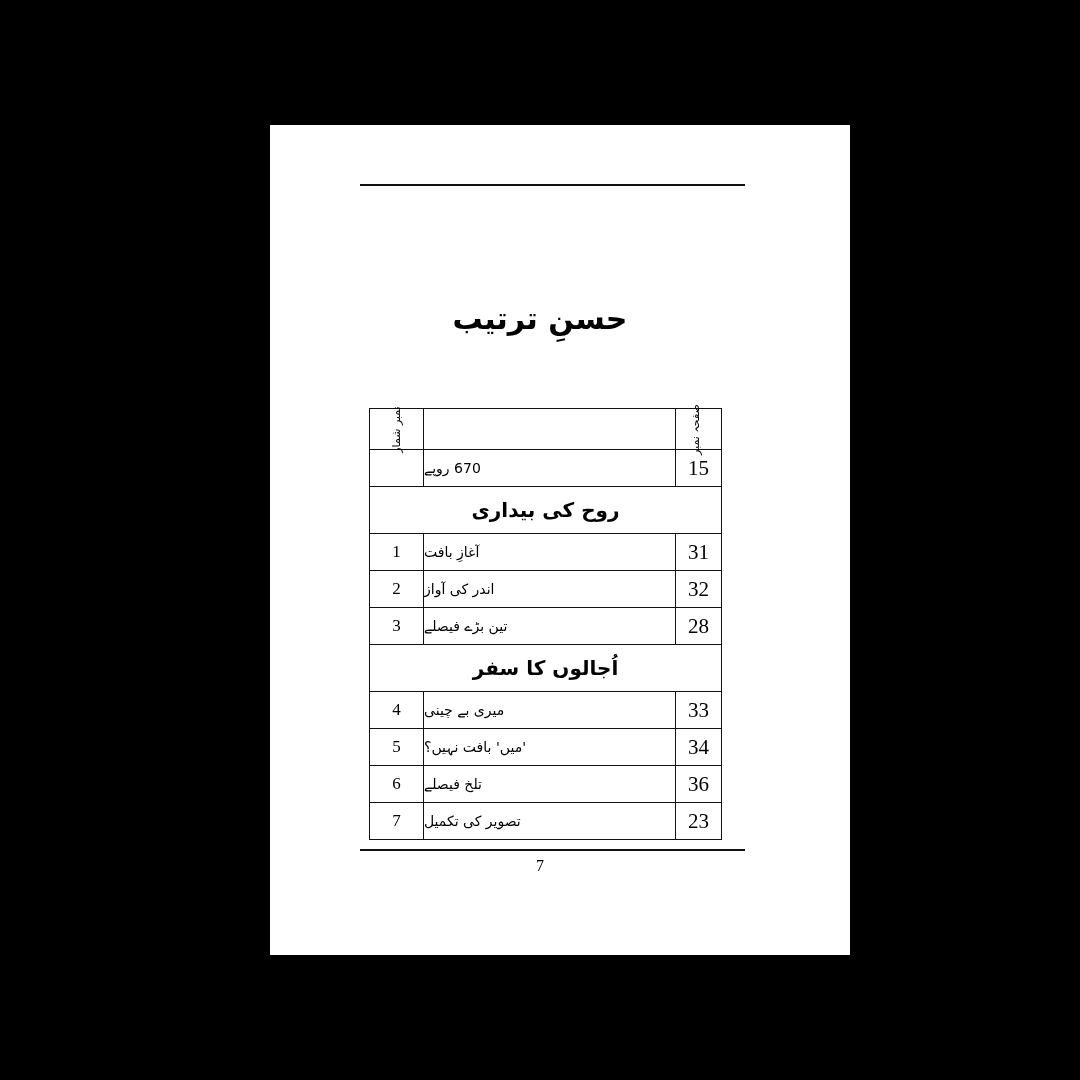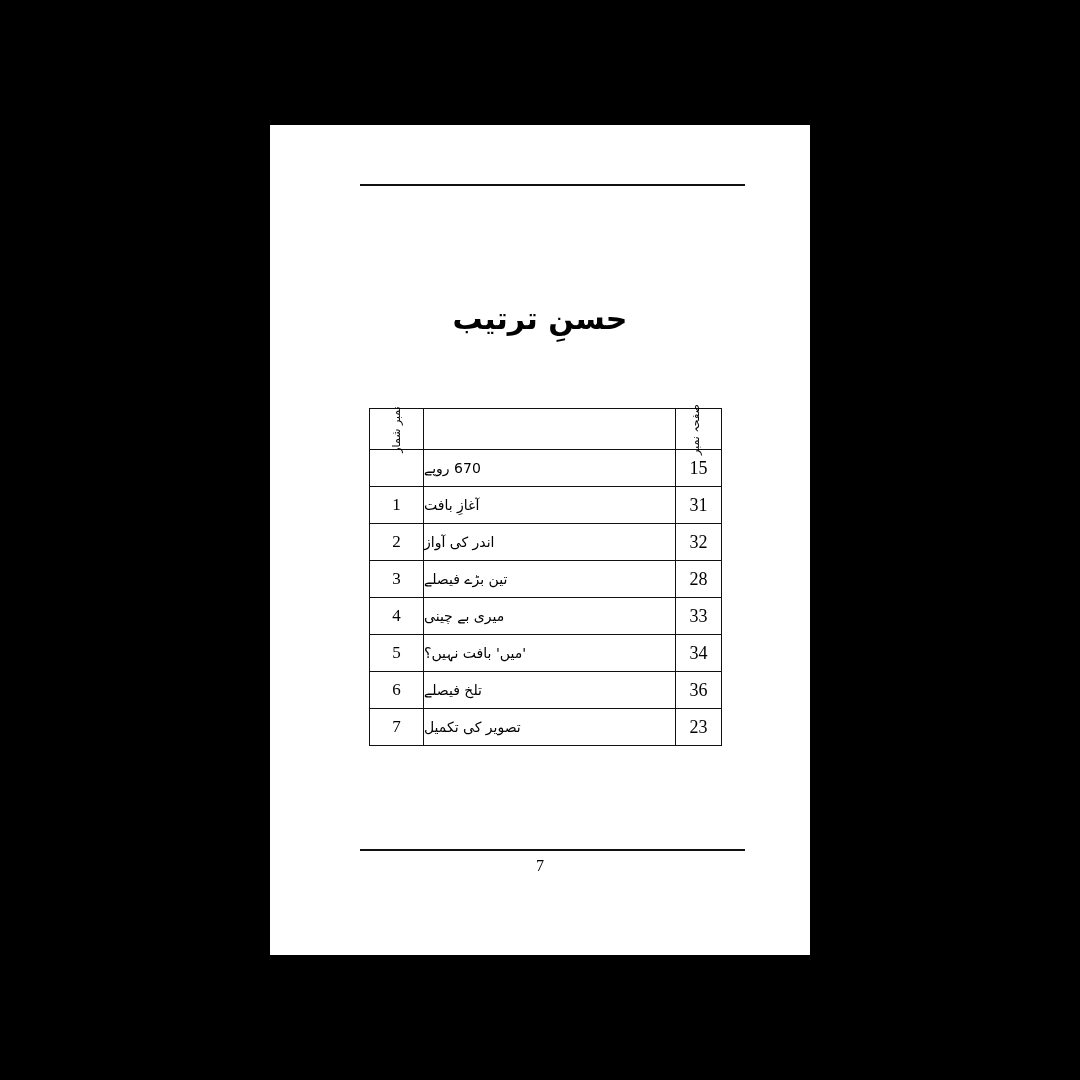--- a/index.html
+++ b/index.html
@@ -19,20 +19,21 @@
     background: #000000;
     overflow: hidden;
   }
   .page {
     position: absolute;
     left: 270px;
     top: 125px;
     width: 540px;
     height: 830px;
     background: #ffffff;
+    padding-left: 40px;
   }
   .page-inner {
     position: absolute;
     left: 0;
     top: 0;
     width: 540px;
     height: 830px;
   }
   .header-rule {
     position: absolute;
@@ -101,21 +102,21 @@
   .row-num {
     height: 36px;
     text-align: center;
     font-family: "Liberation Serif", serif;
     font-size: 17px;
   }
   .row-page {
     height: 36px;
     text-align: center;
     font-family: "Liberation Serif", serif;
-    font-size: 18px;
+    font-size: 21px;
   }
   .section-cell {
     height: 46px;
     text-align: center;
     font-family: "DejaVu Sans", sans-serif;
     font-size: 20px;
     direction: rtl;
     font-weight: 600;
   }
   .mixed-title {
@@ -164,35 +165,41 @@
                 <td class="hdr-cell"><span class="hdr-vert">صفحہ نمبر</span></td>
                 <td class="hdr-cell"></td>
                 <td class="hdr-cell"><span class="hdr-vert">نمبر شمار</span></td>
               </tr>
               <tr>
                 <td class="row-page">15</td>
                 <td class="row-title"><span class="mixed-title">670 روپے</span></td>
                 <td class="row-num"></td>
               </tr>
               <tr>
+                <td class="section-cell" colspan="3">روح کی بیداری</td>
+              </tr>
+              <tr>
                 <td class="row-page">31</td>
                 <td class="row-title"><span class="mixed-title">آغازِ بافت</span></td>
                 <td class="row-num">1</td>
               </tr>
               <tr>
                 <td class="row-page">32</td>
                 <td class="row-title"><span class="mixed-title">اندر کی آواز</span></td>
                 <td class="row-num">2</td>
               </tr>
               <tr>
                 <td class="row-page">28</td>
                 <td class="row-title"><span class="mixed-title">تین بڑے فیصلے</span></td>
                 <td class="row-num">3</td>
               </tr>
               <tr>
+                <td class="section-cell" colspan="3">اُجالوں کا سفر</td>
+              </tr>
+              <tr>
                 <td class="row-page">33</td>
                 <td class="row-title"><span class="mixed-title">میری بے چینی</span></td>
                 <td class="row-num">4</td>
               </tr>
               <tr>
                 <td class="row-page">34</td>
                 <td class="row-title"><span class="mixed-title">'میں' بافت نہیں؟</span></td>
                 <td class="row-num">5</td>
               </tr>
               <tr>

